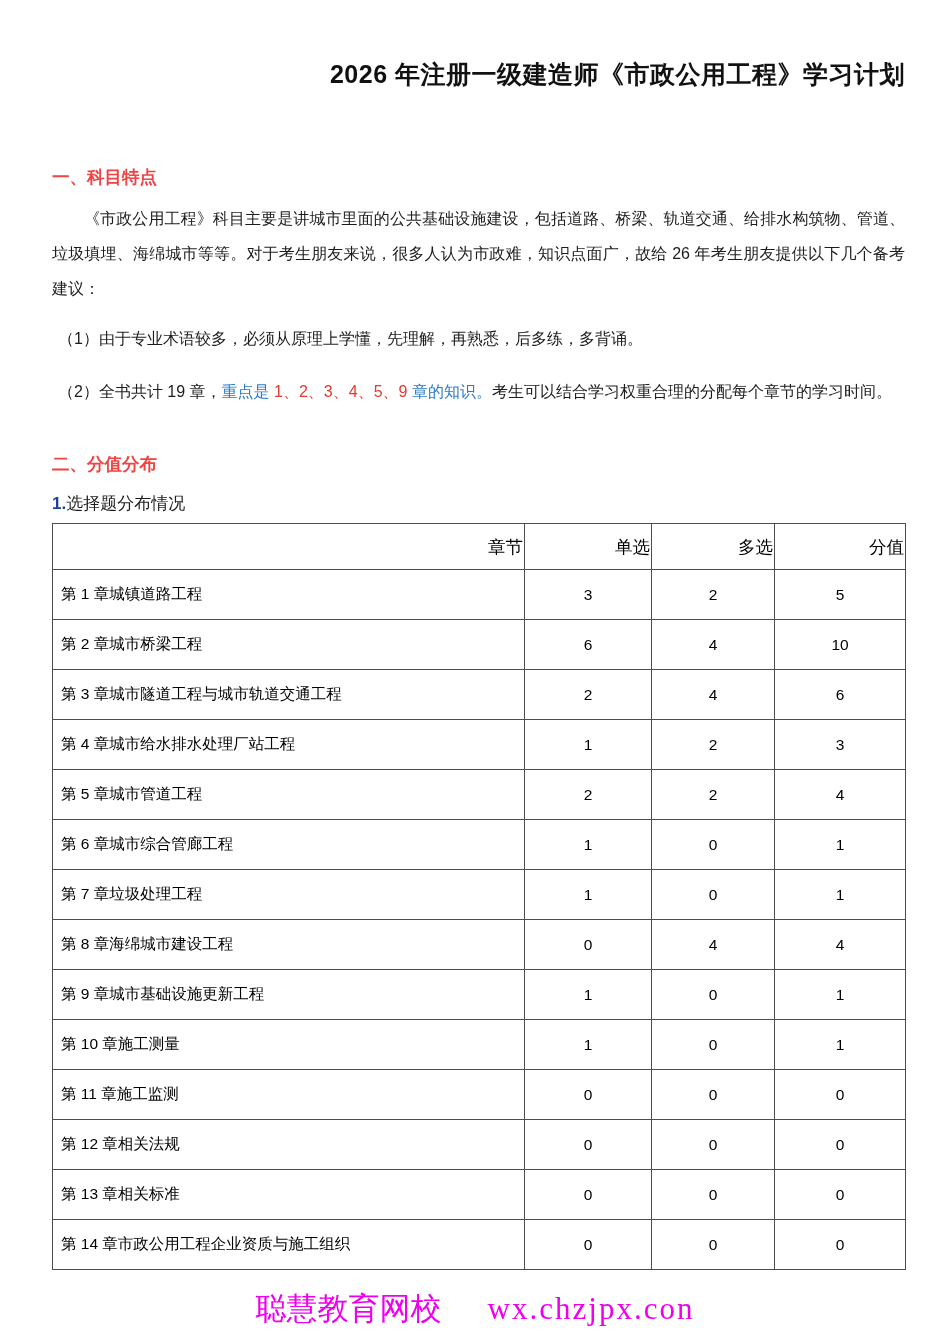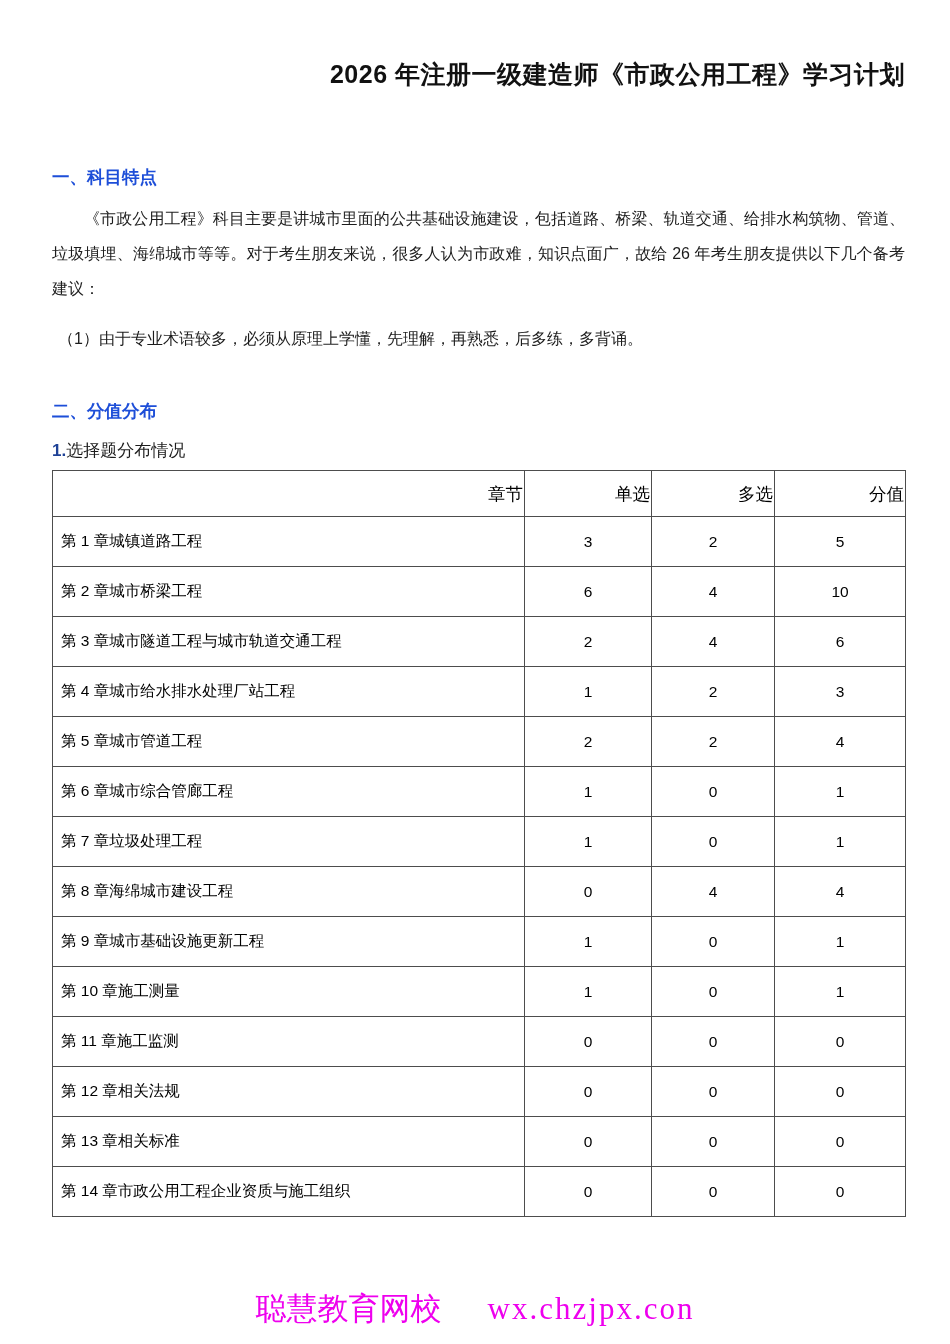--- a/index.html
+++ b/index.html
@@ -18,21 +18,21 @@
   .doc-title {
     text-align: right;
     font-size: 25px;
     font-weight: bold;
     color: #111111;
     padding-top: 58px;
     letter-spacing: 0.5px;
   }
 
   .section-heading {
-    color: #1d4ed8;
+    color: #ef4444;
     font-size: 17.5px;
     font-weight: bold;
     margin-top: 0;
     margin-bottom: 0;
   }
   .section-heading.first { margin-top: 74px; }
   .section-heading.second { margin-top: 36px; }
 
   .body-paragraph {
     font-size: 16px;
@@ -112,20 +112,21 @@
 <div class="page">
 
   <div class="doc-title">2026 年注册一级建造师《市政公用工程》学习计划</div>
 
   <h2 class="section-heading first">一、科目特点</h2>
 
   <p class="body-paragraph">《市政公用工程》科目主要是讲城市里面的公共基础设施建设，包括道路、桥梁、轨道交通、给排水构筑物、管道、垃圾填埋、海绵城市等等。对于考生朋友来说，很多人认为市政难，知识点面广，故给 26 年考生朋友提供以下几个备考建议：</p>
 
   <div class="advice-item">（1）由于专业术语较多，必须从原理上学懂，先理解，再熟悉，后多练，多背诵。</div>
 
+  <div class="advice-item second"><span>（2）全书共计 19 章，</span><span class="t-blue">重点是 </span><span class="t-red">1、2、3、4、5、9 </span><span class="t-blue">章的知识。</span><span>考生可以结合学习权重合理的分配每个章节的学习时间。</span></div>
 
   <h2 class="section-heading second">二、分值分布</h2>
 
   <div class="sub-heading"><span class="num">1.</span><span>选择题分布情况</span></div>
 
   <table class="score-table">
     <colgroup>
       <col class="col-chapter">
         <col class="col-single">
         <col class="col-multi">

